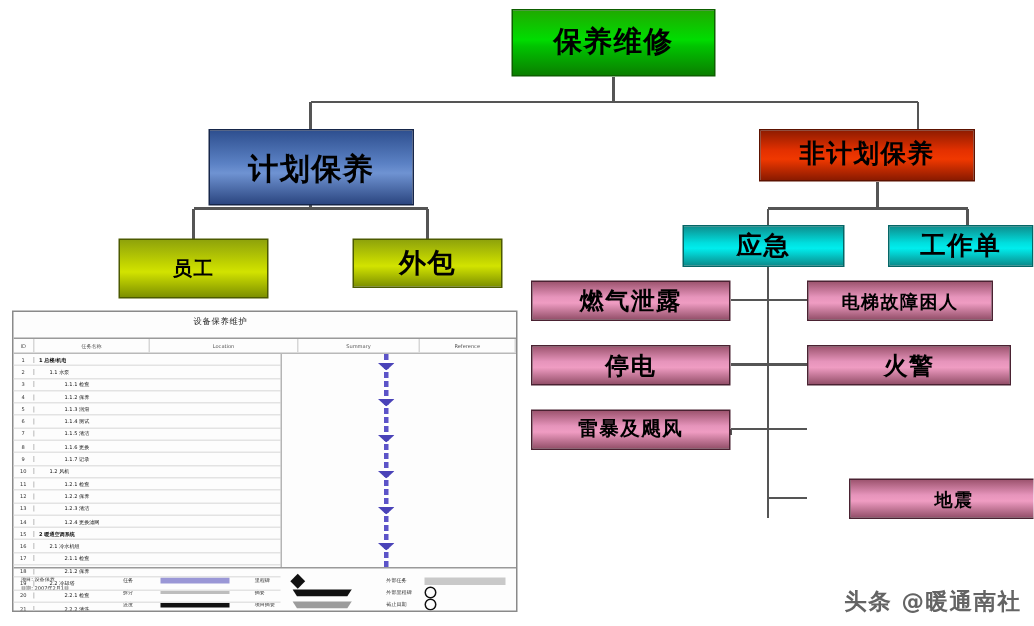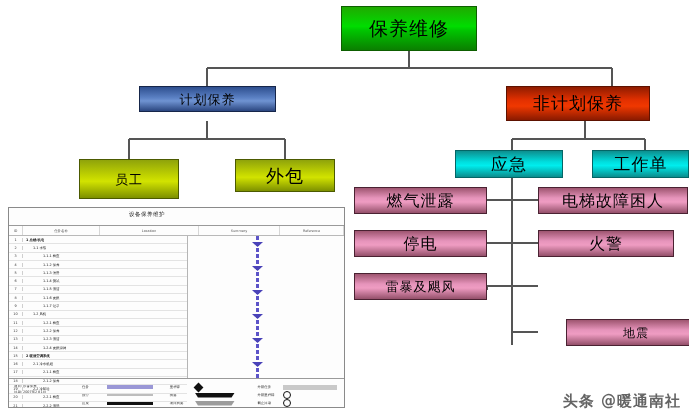--- a/index.html
+++ b/index.html
@@ -5,21 +5,21 @@
   html,body{margin:0;padding:0;}
   body{
     width:689px;height:417px;background:#ffffff;position:relative;overflow:hidden;
     font-family:"DejaVu Sans","Liberation Sans",sans-serif;
   }
   #diagram{position:absolute;left:0;top:0;width:689px;height:417px;}
   svg.connectors{position:absolute;left:0;top:0;width:689px;height:417px;pointer-events:none;}
   .node{
     position:absolute;box-sizing:border-box;border:1px solid #2a2a2a;
     display:flex;align-items:center;justify-content:center;
-    font-weight:normal;color:#000;letter-spacing:1px;
+    font-weight:bold;color:#000;letter-spacing:1px;
     text-align:center;line-height:1;
   }
   .n-green{
     background:linear-gradient(to bottom,#1faa00 0%,#00dd00 45%,#00c400 55%,#0a7f00 100%);
     border-color:#0d5f00;
   }
   .n-blue{
     background:linear-gradient(to bottom,#2e4f8f 0%,#5b81c4 45%,#6f93d2 58%,#2b4680 100%);
     border-color:#16264a;color:#000;
   }
@@ -122,21 +122,21 @@
       <path d="M512 332 L538 332"></path>
 
       <path d="M487 286 L487 290"></path>
     </g>
   </svg>
 
   <div class="node n-green" style="left:341px;top:6px;width:136px;height:45px;font-size:19px;">
     <span>保养维修</span>
   </div>
 
-  <div class="node n-blue" style="left:139px;top:86px;width:137px;height:26px;font-size:13px;">
+  <div class="node n-blue" style="left:139px;top:86px;width:137px;height:51px;font-size:20px;">
     <span>计划保养</span>
   </div>
 
   <div class="node n-red" style="left:506px;top:86px;width:144px;height:35px;font-size:17px;">
     <span>非计划保养</span>
   </div>
 
   <div class="node n-olive" style="left:79px;top:159px;width:100px;height:40px;font-size:13px;">
     <span>员工</span>
   </div>
@@ -158,21 +158,21 @@
   </div>
 
   <div class="node n-pink" style="left:354px;top:230px;width:133px;height:27px;font-size:16px;">
     <span>停电</span>
   </div>
 
   <div class="node n-pink" style="left:354px;top:273px;width:133px;height:27px;font-size:13px;">
     <span>雷暴及飓风</span>
   </div>
 
-  <div class="node n-pink" style="left:538px;top:187px;width:150px;height:27px;font-size:16px;">
+  <div class="node n-pink" style="left:538px;top:187px;width:124px;height:27px;font-size:12px;">
     <span>电梯故障困人</span>
   </div>
 
   <div class="node n-pink" style="left:538px;top:230px;width:136px;height:27px;font-size:16px;">
     <span>火警</span>
   </div>
 
 
   <div class="node n-pink" style="left:538px;top:319px;width:140px;height:27px;font-size:12px;margin-left:28px;">
     <span>地震</span>

